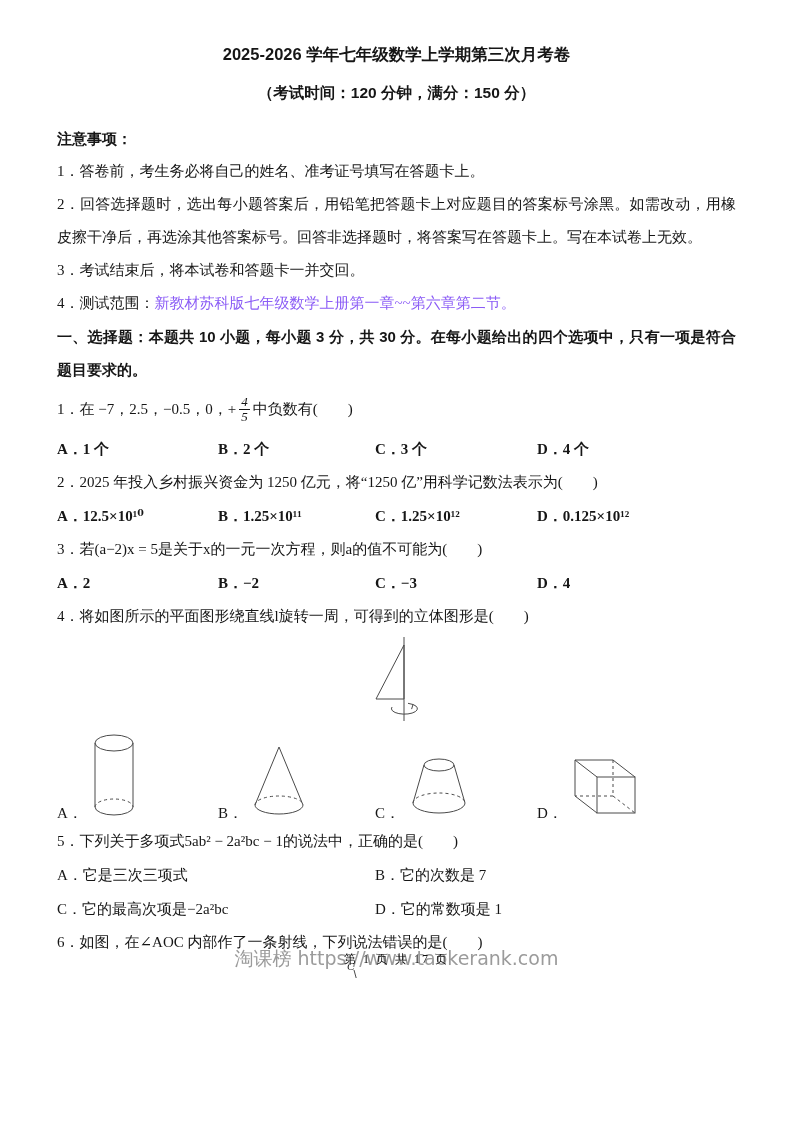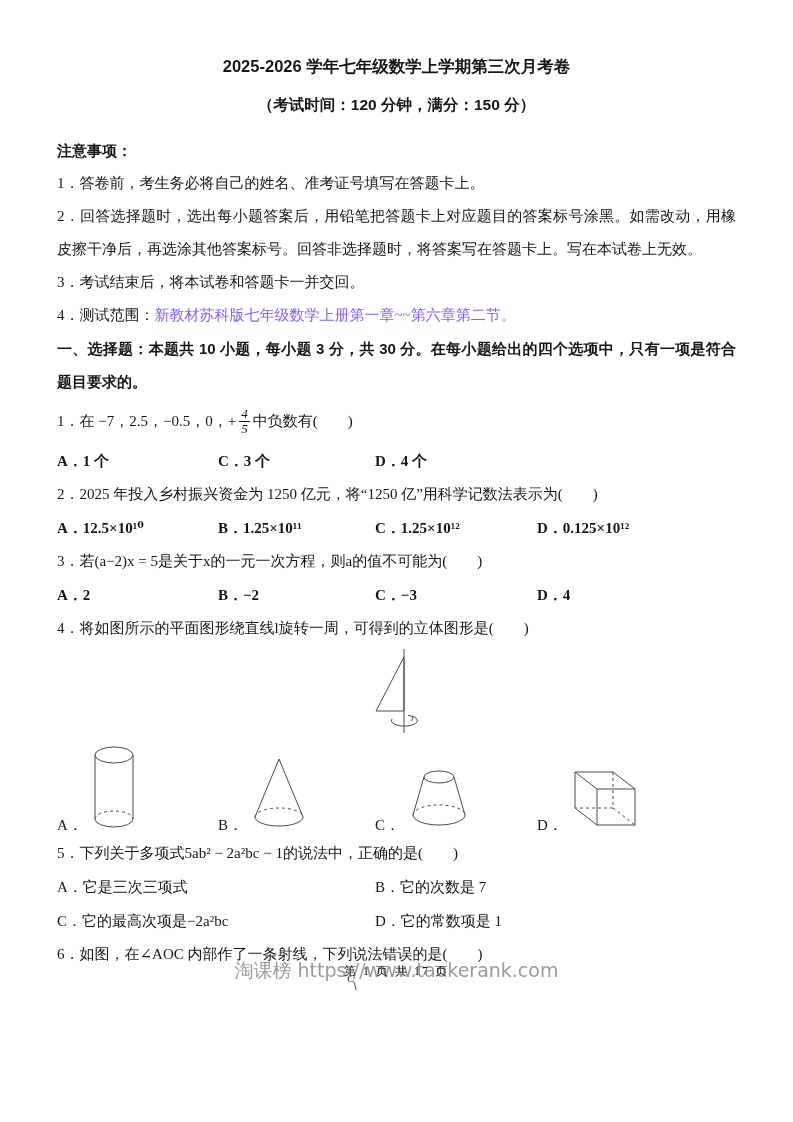--- a/index.html
+++ b/index.html
@@ -1,19 +1,19 @@
 <!DOCTYPE html>
 <html><head>
 <meta charset="utf-8">
 <style>
   html,body{margin:0;padding:0;background:#ffffff;}
   .page{
     position:relative;
     width:793px;height:978px;
-    margin:12px auto;
+    margin:0 auto;
     background:#ffffff;
     color:#161616;
     font-family:"Liberation Serif","DejaVu Serif",serif;
     overflow:hidden;
   }
   .content{padding:42px 57px 0 57px;font-size:15px;line-height:33px;}
   .hei{font-family:"Liberation Sans","DejaVu Sans",sans-serif;font-weight:bold;}
   .title{text-align:center;font-size:16.5px;line-height:24px;margin:0 0 16px 0;}
   .subtitle{text-align:center;font-size:15.5px;line-height:22px;margin:0 0 18px 0;}
   .para{margin:0;text-align:justify;}
@@ -67,20 +67,21 @@
     <div class="q1row">
       <span>1．在 −7，2.5，−0.5，0，+</span>
       <span class="frac">
         <span class="num">4</span>
         <span class="den">5</span>
       </span>
       <span>中负数有(　　)</span>
     </div>
     <div class="opt-row">
       <span>A．1 个</span>
+      <span>B．2 个</span>
       <span>C．3 个</span>
       <span>D．4 个</span>
     </div>
 
     <p class="qline para">2．2025 年投入乡村振兴资金为 1250 亿元，将“1250 亿”用科学记数法表示为(　　)</p>
     <div class="opt-row">
       <span>A．12.5×10¹⁰</span>
       <span>B．1.25×10¹¹</span>
       <span>C．1.25×10¹²</span>
       <span>D．0.125×10¹²</span>

